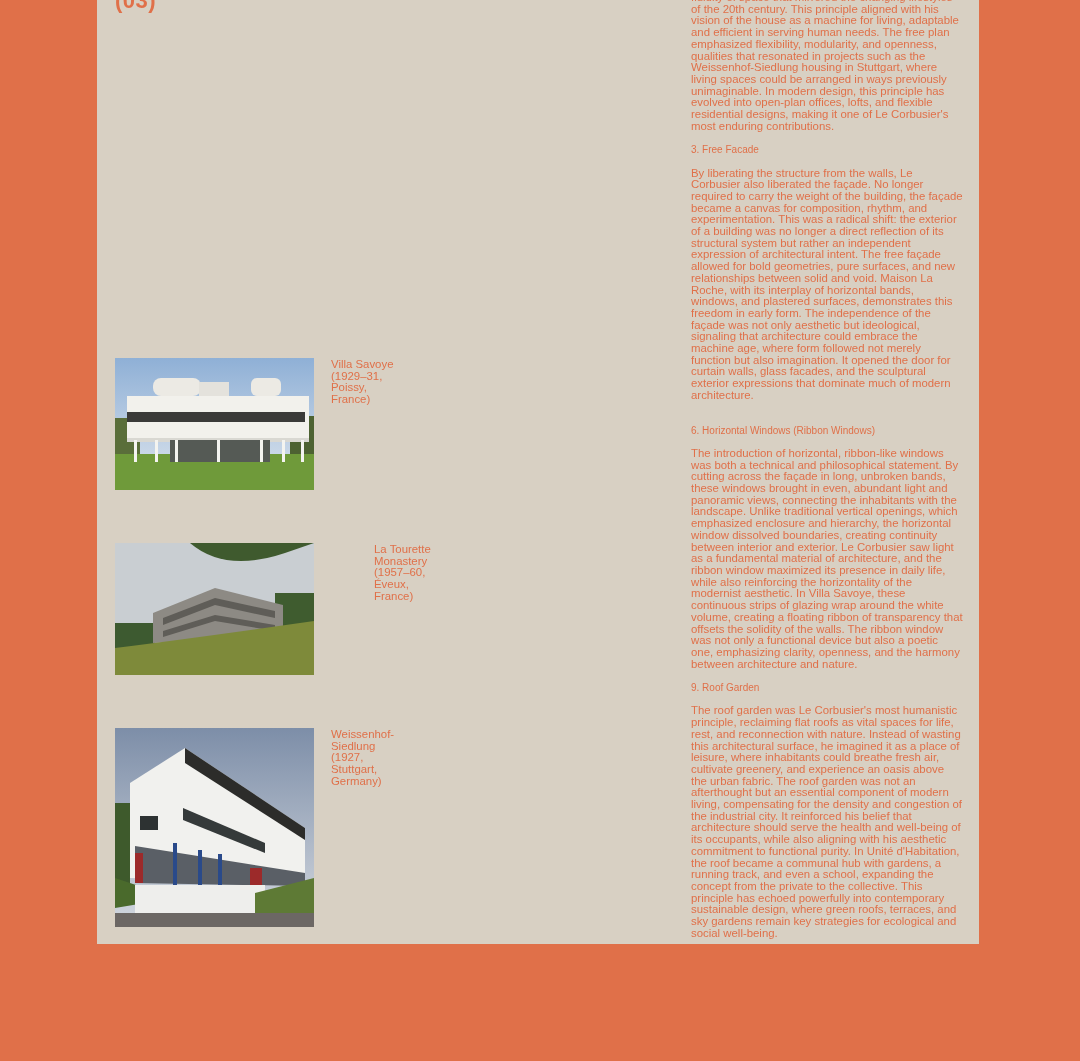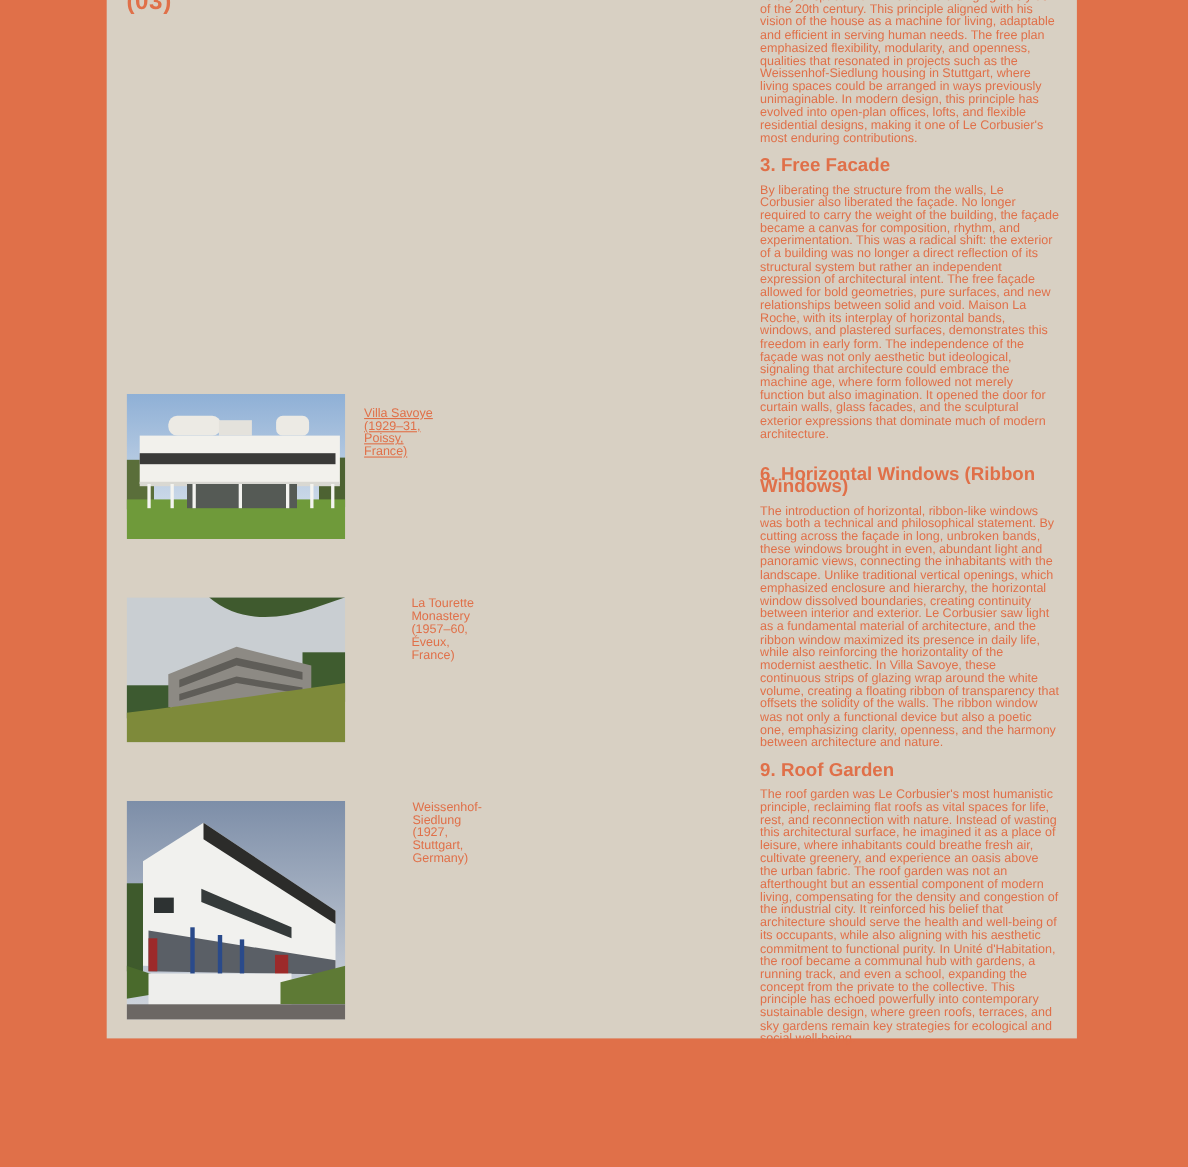--- a/index.html
+++ b/index.html
@@ -23,21 +23,21 @@
   .photo svg { display:block; width:100%; height:100%; }
   .caption {
     position:absolute; left:331px; width:70px;
     color:#e07049; font-size:11.4px; line-height:11.7px;
   }
   .text-col {
     position:absolute; left:691px; top:-8px; width:272px;
     color:#e07049; font-size:11.4px; line-height:11.7px;
   }
   .text-col p { margin:0; }
-  .text-col h3 { margin:0; font-weight:bold; font-size:17px; line-height:11.7px; }
+  .text-col h3 { margin:0; font-weight:normal; font-size:10px; line-height:11.7px; }
   .gap { height:11.7px; }
   .gap2 { height:23px; }
 </style>
 </head>
 <body>
 
 <div class="panel"></div>
 
 <div class="section-num">(03)</div>
 
@@ -64,21 +64,21 @@
       <rect x="19" y="82" width="3" height="22"></rect>
         <rect x="40" y="82" width="3" height="22"></rect>
       <rect x="60" y="82" width="3" height="22"></rect>
         <rect x="102" y="82" width="3" height="22"></rect>
       <rect x="145" y="82" width="3" height="22"></rect>
         <rect x="167" y="82" width="3" height="22"></rect>
       <rect x="186" y="82" width="3" height="22"></rect>
     </g>
   </svg>
 </div>
-<div class="caption" style="top:371px;text-decoration:underline;">Villa Savoye (1929–31, Poissy, France)</div>
+<div class="caption" style="top:359px;">Villa Savoye (1929–31, Poissy, France)</div>
 
 <div class="photo" style="top:543px;height:132px;">
   <svg viewBox="0 0 199 132" preserveAspectRatio="none">
     <rect width="199" height="132" fill="#c9ced2"></rect>
     <path d="M75 0 Q110 30 170 10 L199 0 Z" fill="#3f5a2e"></path>
     <rect x="0" y="80" width="40" height="30" fill="#3d5a30"></rect>
     <rect x="160" y="50" width="39" height="45" fill="#3f5c2f"></rect>
     <path d="M38 70 L100 45 L168 62 L168 95 L38 100 Z" fill="#8d8a84"></path>
     <path d="M48 75 L100 55 L160 68 L160 75 L100 62 L48 82 Z" fill="#5f5d58"></path>
     <path d="M48 88 L100 72 L160 82 L160 88 L100 78 L48 94 Z" fill="#5f5d58"></path>
@@ -106,21 +106,21 @@
     <rect x="20" y="125" width="8" height="30" fill="#9c2a2a"></rect>
     <rect x="58" y="115" width="4" height="45" fill="#2a4a8a"></rect>
     <rect x="83" y="122" width="4" height="38" fill="#2a4a8a"></rect>
     <rect x="103" y="126" width="4" height="34" fill="#2a4a8a"></rect>
     <rect x="135" y="140" width="12" height="20" fill="#9c2a2a"></rect>
     <rect x="20" y="157" width="130" height="30" fill="#eeeeec"></rect>
     <path d="M140 165 L199 150 L199 185 L140 185 Z" fill="#5e7a35"></path>
     <rect x="0" y="185" width="199" height="14" fill="#6c6764"></rect>
   </svg>
 </div>
-<div class="caption" style="top:729px;margin-left:44px;">Weissenhof-Siedlung (1927, Stuttgart, Germany)</div>
+<div class="caption" style="top:729px;">Weissenhof-Siedlung (1927, Stuttgart, Germany)</div>
 
 <div class="text-col">
   <p>fluidity of space that mirrored the changing lifestyles of the 20th century. This principle aligned with his vision of the house as a machine for living, adaptable and efficient in serving human needs. The free plan emphasized flexibility, modularity, and openness, qualities that resonated in projects such as the Weissenhof-Siedlung housing in Stuttgart, where living spaces could be arranged in ways previously unimaginable. In modern design, this principle has evolved into open-plan offices, lofts, and flexible residential designs, making it one of Le Corbusier's most enduring contributions.</p>
   <div class="gap"></div>
   <h3>3. Free Facade</h3>
   <div class="gap"></div>
   <p>By liberating the structure from the walls, Le Corbusier also liberated the façade. No longer required to carry the weight of the building, the façade became a canvas for composition, rhythm, and experimentation. This was a radical shift: the exterior of a building was no longer a direct reflection of its structural system but rather an independent expression of architectural intent. The free façade allowed for bold geometries, pure surfaces, and new relationships between solid and void. Maison La Roche, with its interplay of horizontal bands, windows, and plastered surfaces, demonstrates this freedom in early form. The independence of the façade was not only aesthetic but ideological, signaling that architecture could embrace the machine age, where form followed not merely function but also imagination. It opened the door for curtain walls, glass facades, and the sculptural exterior expressions that dominate much of modern architecture.</p>
   <div class="gap2"></div>
   <h3>6. Horizontal Windows (Ribbon Windows)</h3>
   <div class="gap"></div>

